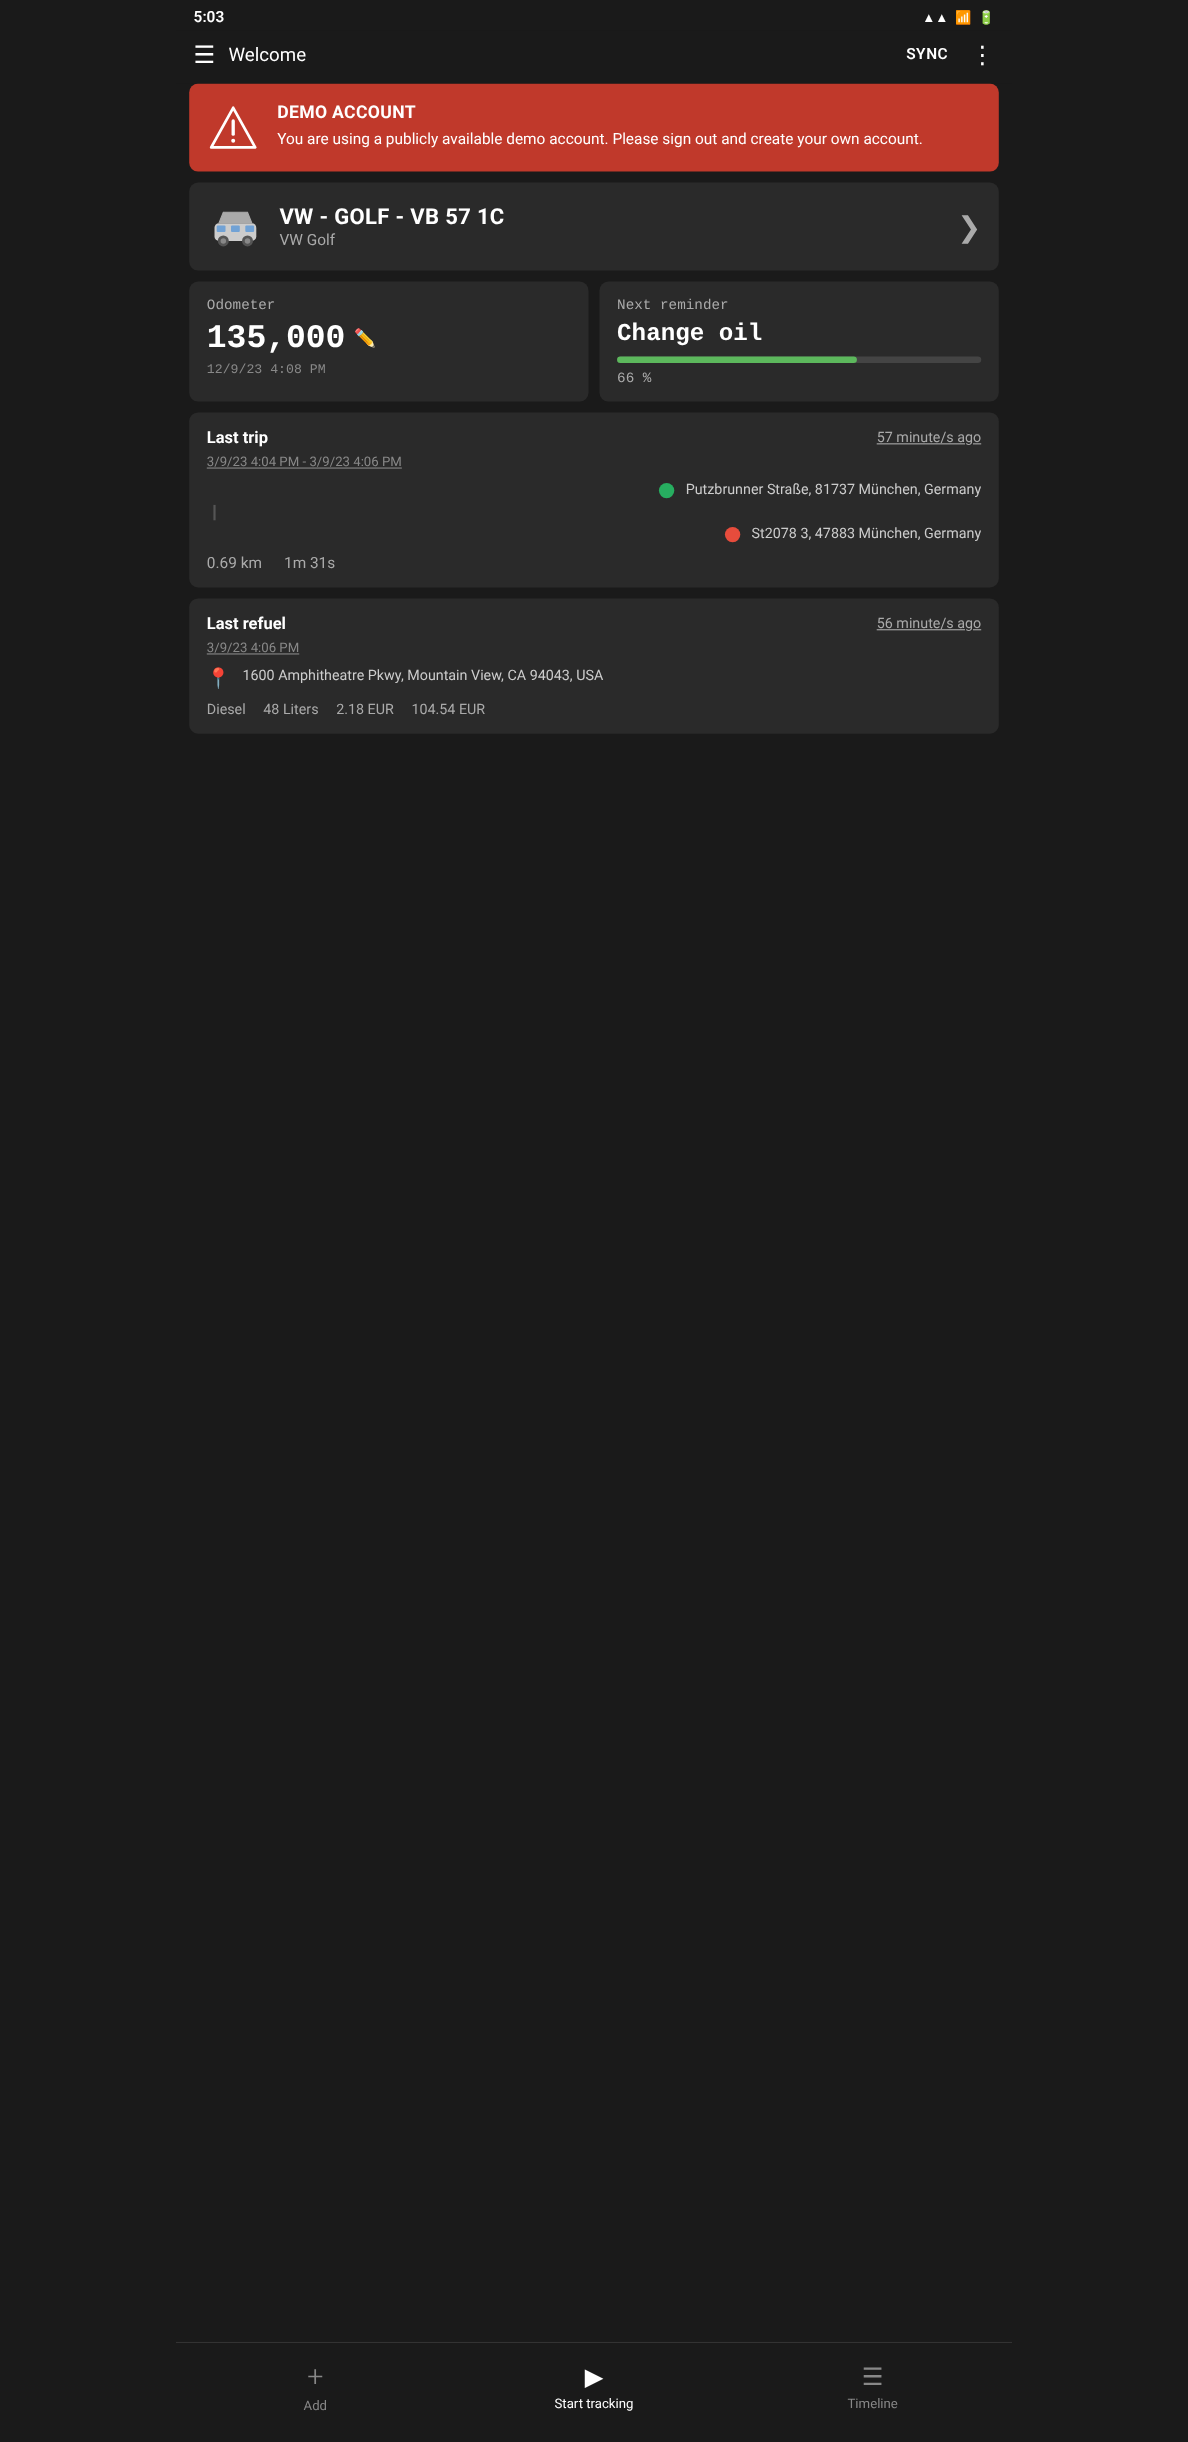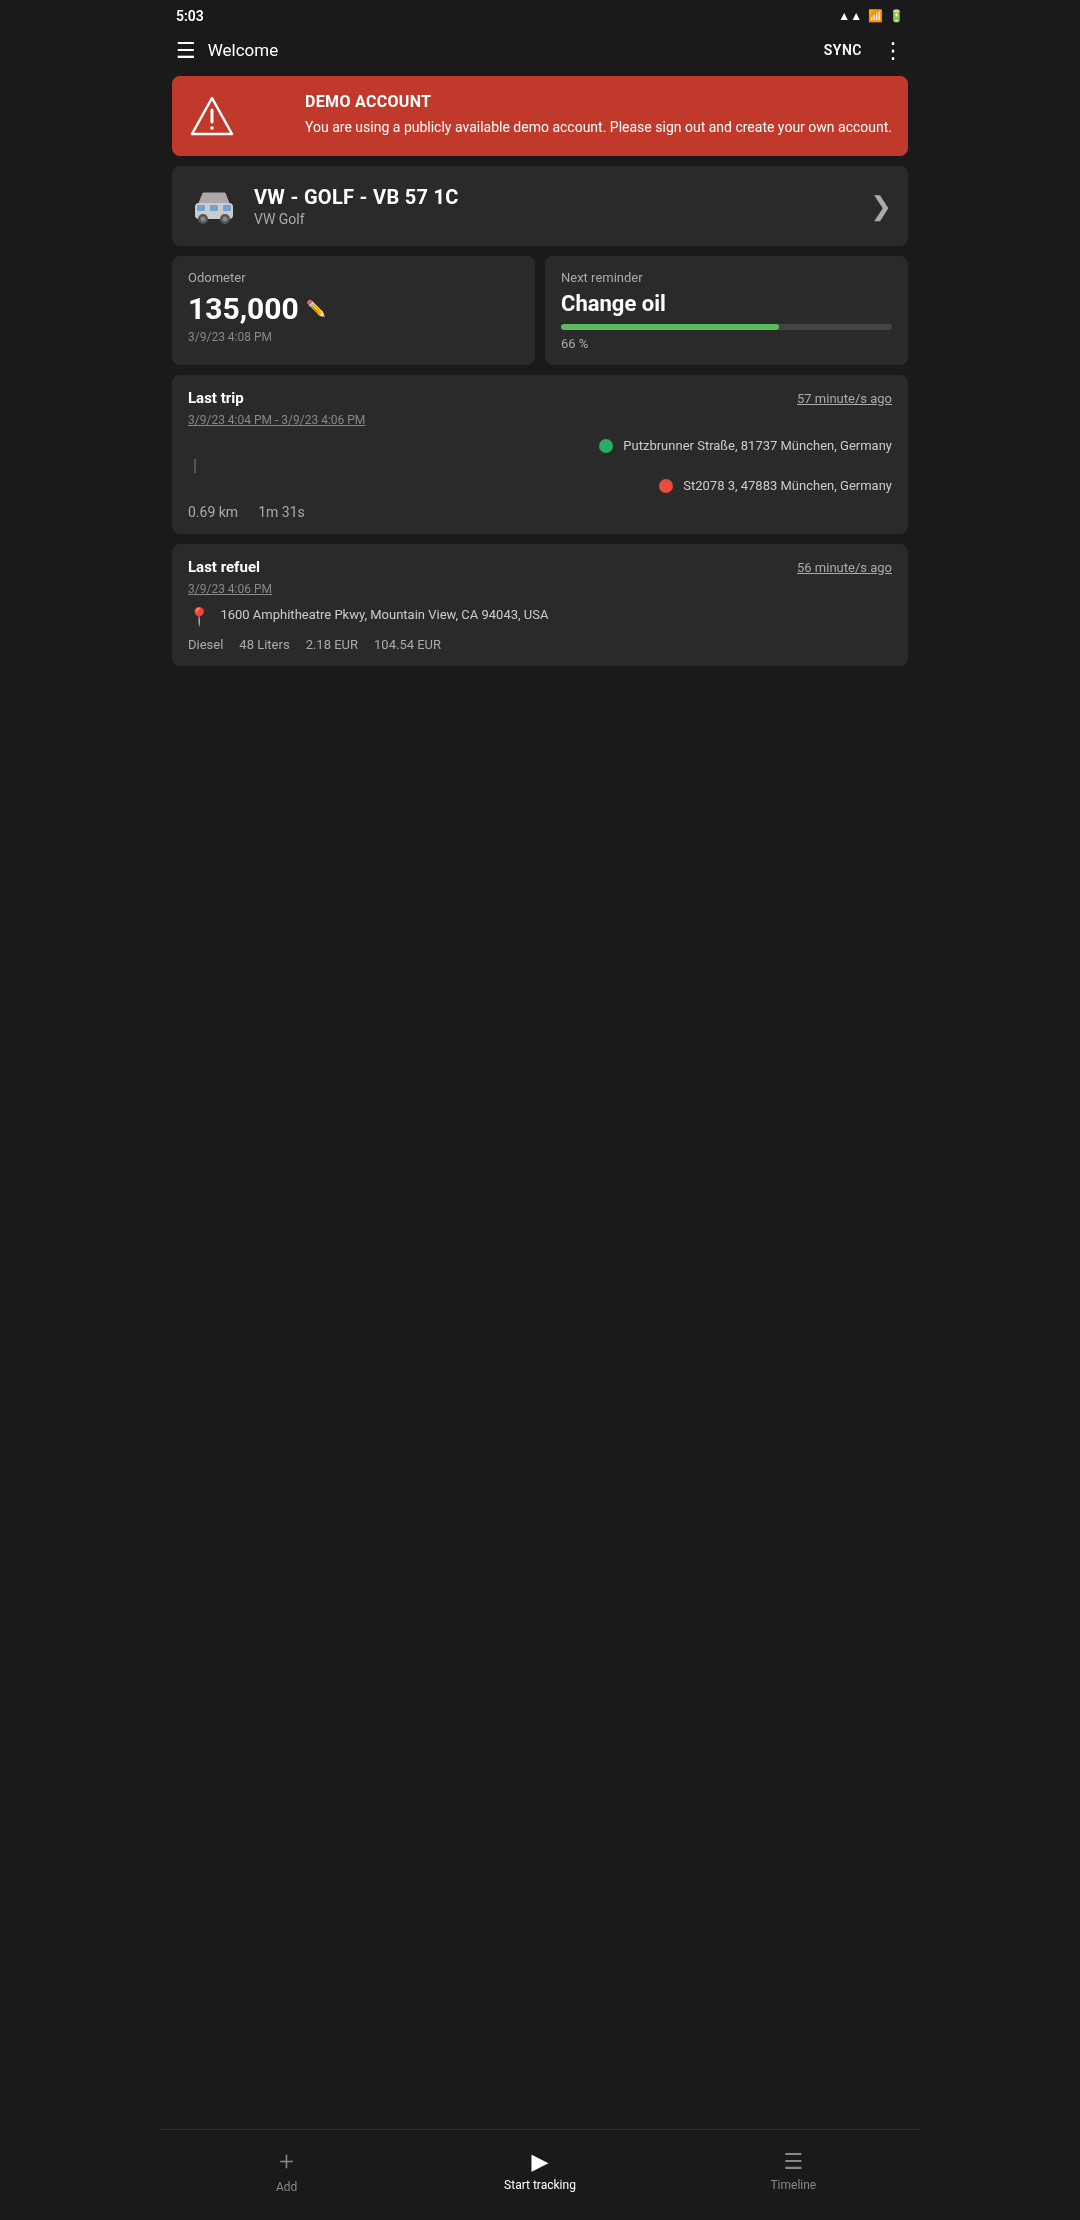--- a/index.html
+++ b/index.html
@@ -73,21 +73,20 @@
     }
 
     
     .demo-banner {
       background: #c0392b;
       border-radius: 8px;
       padding: 16px;
       display: flex;
       align-items: flex-start;
       gap: 16px;
-      justify-content: space-between;
     }
     .demo-banner-icon {
       width: 48px;
       height: 48px;
       flex-shrink: 0;
       display: flex;
       align-items: center;
       justify-content: center;
     }
     .demo-banner-icon svg {
@@ -150,20 +149,21 @@
     
     .stats-row {
       display: flex;
       gap: 10px;
     }
     .stat-card {
       background: #2a2a2a;
       border-radius: 8px;
       padding: 14px 16px;
       flex: 1;
+      font-family: Liberation Mono, monospace;
     }
     .stat-label {
       font-size: 13px;
       color: #aaaaaa;
       margin-bottom: 6px;
     }
     .stat-value {
       font-size: 30px;
       font-weight: 700;
       color: #ffffff;
@@ -398,21 +398,21 @@
   </div>
 
   <div class="stats-row">
 
     <div class="stat-card">
       <div class="stat-label">Odometer</div>
       <div class="stat-value">
         <span>135,000</span>
         <span class="edit-icon">✏️</span>
       </div>
-      <div class="stat-date">3/9/23 4:08 PM</div>
+      <div class="stat-date">12/9/23 4:08 PM</div>
     </div>
 
     <div class="stat-card">
       <div class="reminder-label">Next reminder</div>
       <div class="reminder-name">Change oil</div>
       <div class="progress-bar-bg">
         <div class="progress-bar-fill" id="progress-fill" style="width: 66%;"></div>
       </div>
       <div class="reminder-pct">66 %</div>
     </div>

